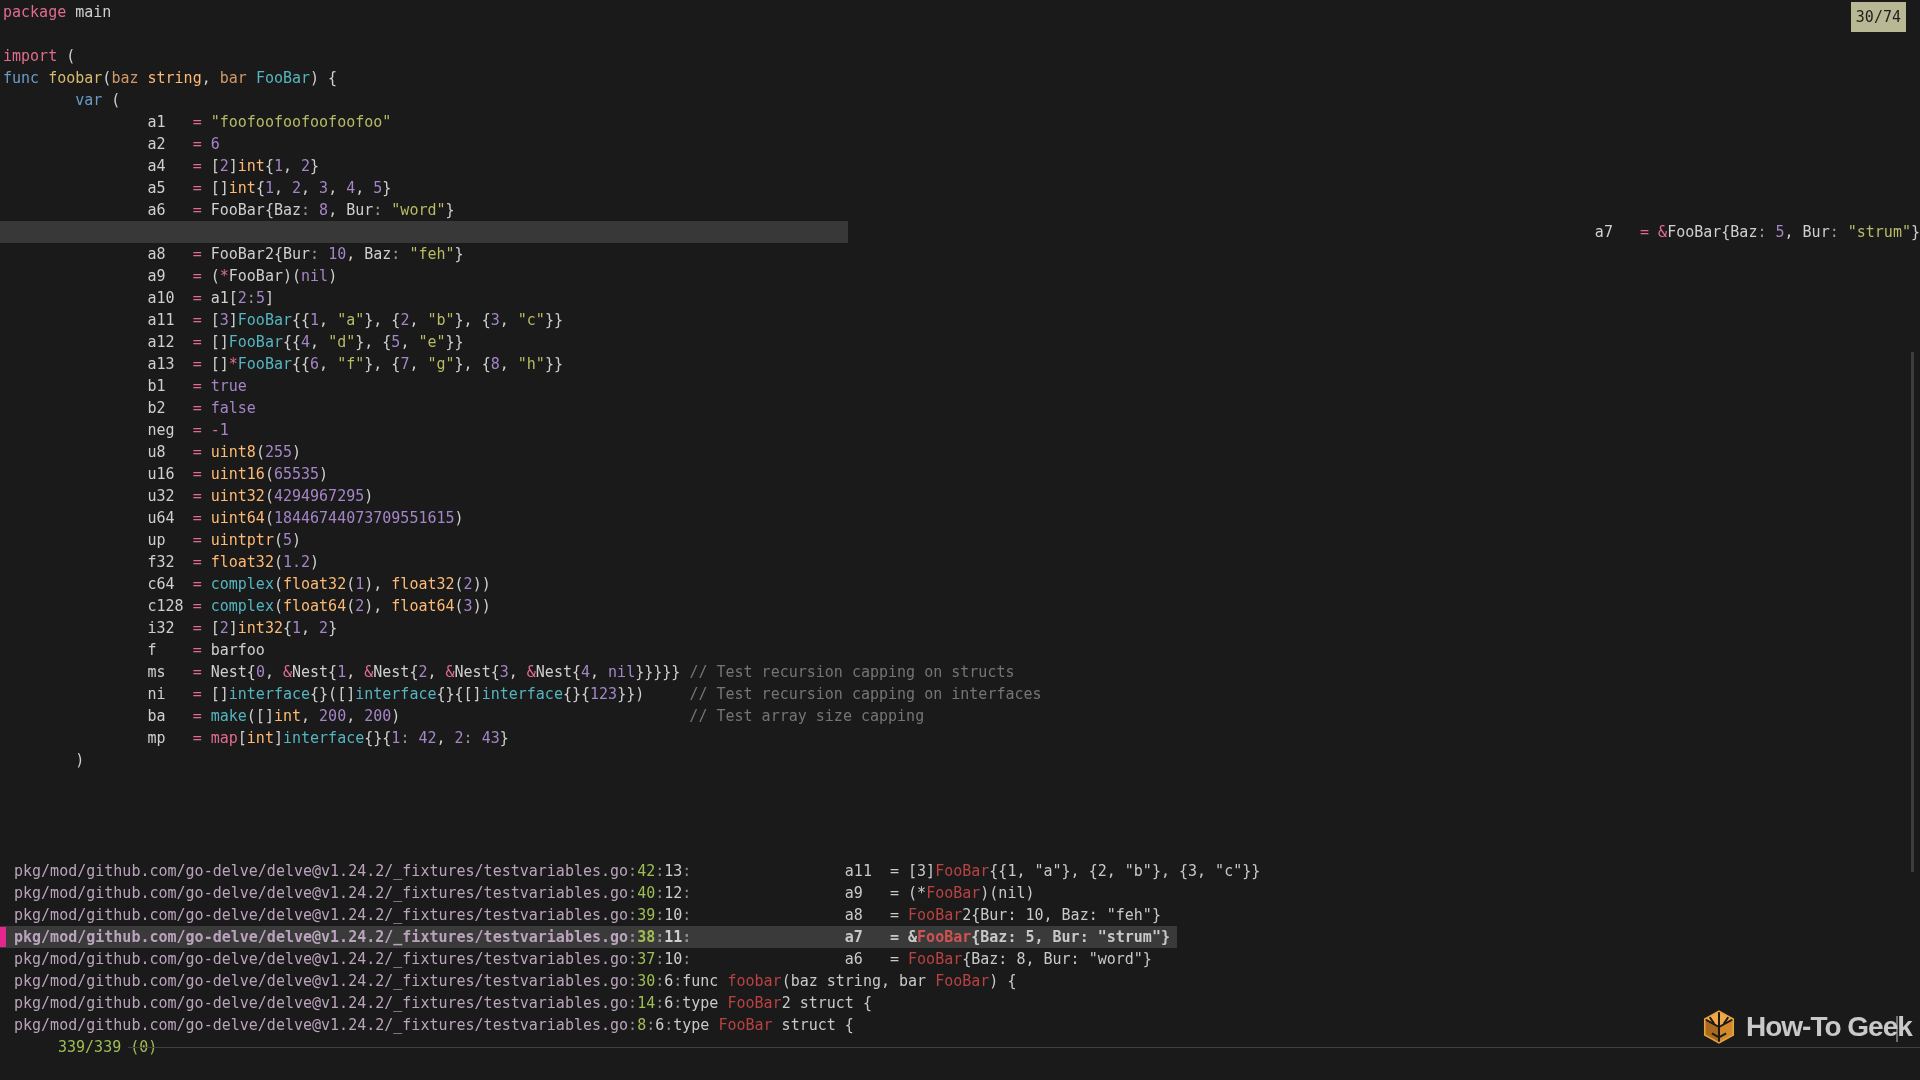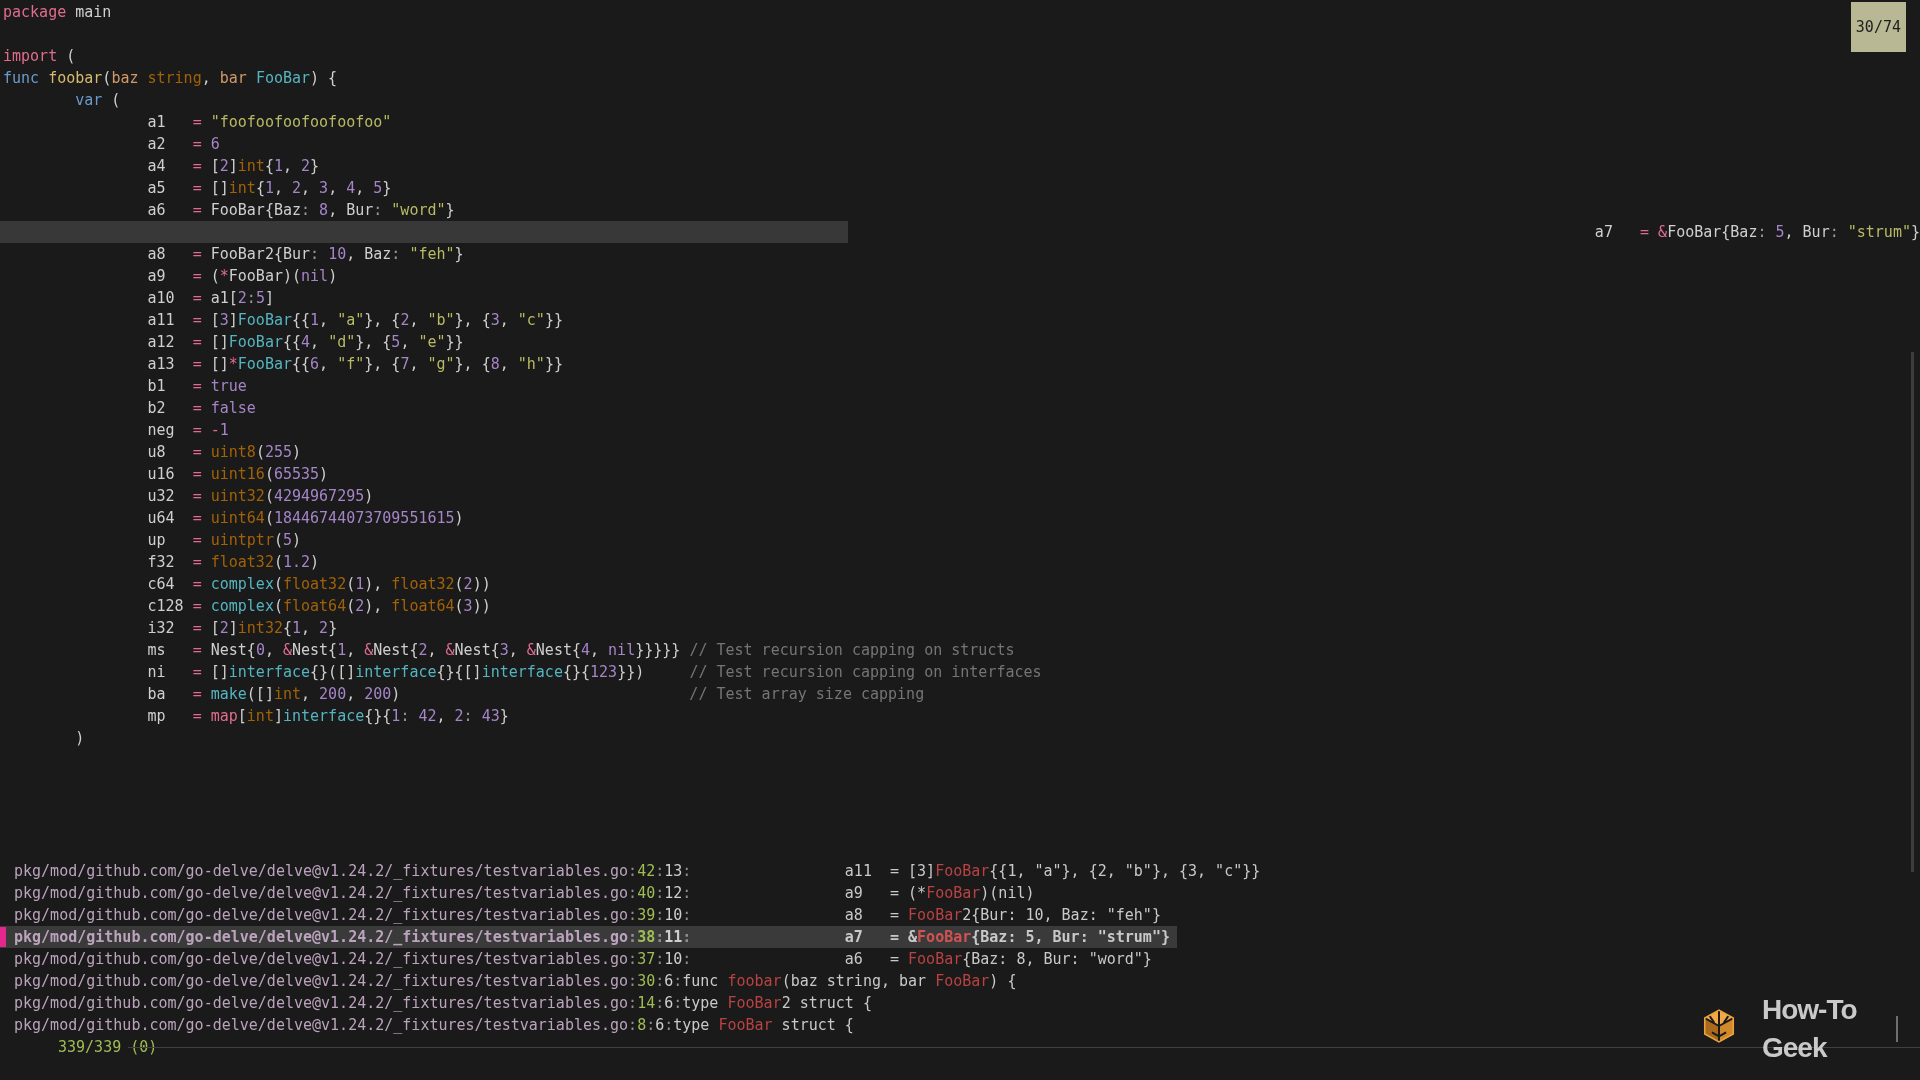--- a/index.html
+++ b/index.html
@@ -22,46 +22,46 @@
   #results .line.sel .inner{background:var(--selection-bg,#3a3a3a);font-weight:bold;}
   #results .line.sel .c-m{color:#d25252;}
   .ptr{position:absolute;left:0;top:1px;bottom:1px;width:6px;background:var(--accent-pink,#e5268e);}
   
   .c-fg{color:#cfcfcf}
   .c-kw{color:#e06c8e}
   .c-kw2{color:#6a9bc9}
   .c-fn{color:#d7ba6d}
   .c-pa{color:#d19a66}
   .c-ty{color:#54b5c0}
-  .c-bi{color:#a16207}
+  .c-bi{color:#fdba74}
   .c-st{color:#b9bb64}
   .c-nu{color:#a585c8}
   .c-op{color:#e06c8e}
   .c-co{color:#757575}
   .c-pu{color:#9a9a9a}
   .c-pth{color:var(--path-mauve,#bba3bd)}
   .c-ln{color:var(--status-green,#a0bd55)}
   .c-cl{color:#cfcfcf}
   .c-di{color:#8f8f8f}
   .c-tx{color:#c9c9c9}
   .c-m{color:var(--match-red,#b94242)}
   
   #scrollBadge{
     position:absolute;top:2px;right:14px;height:22px;line-height:22px;
-    padding:14px 5px;background:var(--badge-bg,#b8b894);color:#1e1e1e;
+    padding:4px 5px;background:var(--badge-bg,#b8b894);color:#1e1e1e;
   }
   
   #previewScrollbar{position:absolute;right:6px;top:352px;width:3px;height:520px;background:#3d3d3d;}
   
   #statusRow{position:absolute;left:0;top:1036px;height:22px;width:1920px;}
   #matchCounter{position:absolute;left:10px;top:0;color:var(--status-green,#a0bd55);white-space:pre;margin-left:48px;}
   #statusSep{position:absolute;left:128px;right:0;top:11px;height:1px;background:#404040;}
   #promptRow{position:absolute;left:5px;top:1058px;height:22px;white-space:pre;}
   
-  #brand{position:absolute;left:1700px;top:1008px;height:42px;display:flex;align-items:center;z-index:5;gap:16px;}
+  #brand{position:absolute;left:1700px;top:1008px;height:42px;display:flex;align-items:flex-start;z-index:5;}
   #brandText{
     font-family:"Liberation Sans","DejaVu Sans",sans-serif;font-weight:bold;
     font-size:28px;letter-spacing:-1px;color:#c9c9c9;margin-left:8px;line-height:38px;
   }
   #brandTick{position:absolute;left:1896px;top:1016px;width:2px;height:26px;background:#6f6f6f;}
 </style>
 </head>
 <body>
 
 <div id="screen">
@@ -89,20 +89,21 @@
       <div class="line"><span class="inner"><span class="c-fg">                neg  </span><span class="c-op">=</span><span class="c-fg"> </span><span class="c-op">-</span><span class="c-nu">1</span></span></div>
       <div class="line"><span class="inner"><span class="c-fg">                u8   </span><span class="c-op">=</span><span class="c-fg"> </span><span class="c-bi">uint8</span><span class="c-fg">(</span><span class="c-nu">255</span><span class="c-fg">)</span></span></div>
       <div class="line"><span class="inner"><span class="c-fg">                u16  </span><span class="c-op">=</span><span class="c-fg"> </span><span class="c-bi">uint16</span><span class="c-fg">(</span><span class="c-nu">65535</span><span class="c-fg">)</span></span></div>
       <div class="line"><span class="inner"><span class="c-fg">                u32  </span><span class="c-op">=</span><span class="c-fg"> </span><span class="c-bi">uint32</span><span class="c-fg">(</span><span class="c-nu">4294967295</span><span class="c-fg">)</span></span></div>
       <div class="line"><span class="inner"><span class="c-fg">                u64  </span><span class="c-op">=</span><span class="c-fg"> </span><span class="c-bi">uint64</span><span class="c-fg">(</span><span class="c-nu">18446744073709551615</span><span class="c-fg">)</span></span></div>
       <div class="line"><span class="inner"><span class="c-fg">                up   </span><span class="c-op">=</span><span class="c-fg"> </span><span class="c-bi">uintptr</span><span class="c-fg">(</span><span class="c-nu">5</span><span class="c-fg">)</span></span></div>
       <div class="line"><span class="inner"><span class="c-fg">                f32  </span><span class="c-op">=</span><span class="c-fg"> </span><span class="c-bi">float32</span><span class="c-fg">(</span><span class="c-nu">1.2</span><span class="c-fg">)</span></span></div>
       <div class="line"><span class="inner"><span class="c-fg">                c64  </span><span class="c-op">=</span><span class="c-fg"> </span><span class="c-ty">complex</span><span class="c-fg">(</span><span class="c-bi">float32</span><span class="c-fg">(</span><span class="c-nu">1</span><span class="c-fg">), </span><span class="c-bi">float32</span><span class="c-fg">(</span><span class="c-nu">2</span><span class="c-fg">))</span></span></div>
       <div class="line"><span class="inner"><span class="c-fg">                c128 </span><span class="c-op">=</span><span class="c-fg"> </span><span class="c-ty">complex</span><span class="c-fg">(</span><span class="c-bi">float64</span><span class="c-fg">(</span><span class="c-nu">2</span><span class="c-fg">), </span><span class="c-bi">float64</span><span class="c-fg">(</span><span class="c-nu">3</span><span class="c-fg">))</span></span></div>
       <div class="line"><span class="inner"><span class="c-fg">                i32  </span><span class="c-op">=</span><span class="c-fg"> [</span><span class="c-nu">2</span><span class="c-fg">]</span><span class="c-bi">int32</span><span class="c-fg">{</span><span class="c-nu">1</span><span class="c-fg">, </span><span class="c-nu">2</span><span class="c-fg">}</span></span></div>
+      <div class="line"><span class="inner"><span class="c-fg">                f    </span><span class="c-op">=</span><span class="c-fg"> barfoo</span></span></div>
       <div class="line"><span class="inner"><span class="c-fg">                ms   </span><span class="c-op">=</span><span class="c-fg"> Nest{</span><span class="c-nu">0</span><span class="c-fg">, </span><span class="c-op">&amp;</span><span class="c-fg">Nest{</span><span class="c-nu">1</span><span class="c-fg">, </span><span class="c-op">&amp;</span><span class="c-fg">Nest{</span><span class="c-nu">2</span><span class="c-fg">, </span><span class="c-op">&amp;</span><span class="c-fg">Nest{</span><span class="c-nu">3</span><span class="c-fg">, </span><span class="c-op">&amp;</span><span class="c-fg">Nest{</span><span class="c-nu">4</span><span class="c-fg">, </span><span class="c-nu">nil</span><span class="c-fg">}}}}} </span><span class="c-co">// Test recursion capping on structs</span></span></div>
       <div class="line"><span class="inner"><span class="c-fg">                ni   </span><span class="c-op">=</span><span class="c-fg"> []</span><span class="c-ty">interface</span><span class="c-fg">{}([]</span><span class="c-ty">interface</span><span class="c-fg">{}{[]</span><span class="c-ty">interface</span><span class="c-fg">{}{</span><span class="c-nu">123</span><span class="c-fg">}})</span><span class="c-fg">     </span><span class="c-co">// Test recursion capping on interfaces</span></span></div>
       <div class="line"><span class="inner"><span class="c-fg">                ba   </span><span class="c-op">=</span><span class="c-fg"> </span><span class="c-ty">make</span><span class="c-fg">([]</span><span class="c-bi">int</span><span class="c-fg">, </span><span class="c-nu">200</span><span class="c-fg">, </span><span class="c-nu">200</span><span class="c-fg">)</span><span class="c-fg">                                </span><span class="c-co">// Test array size capping</span></span></div>
       <div class="line"><span class="inner"><span class="c-fg">                mp   </span><span class="c-op">=</span><span class="c-fg"> </span><span class="c-kw">map</span><span class="c-fg">[</span><span class="c-bi">int</span><span class="c-fg">]</span><span class="c-ty">interface</span><span class="c-fg">{}{</span><span class="c-nu">1</span><span class="c-pu">:</span><span class="c-fg"> </span><span class="c-nu">42</span><span class="c-fg">, </span><span class="c-nu">2</span><span class="c-pu">:</span><span class="c-fg"> </span><span class="c-nu">43</span><span class="c-fg">}</span></span></div>
       <div class="line"><span class="inner"><span class="c-fg">        )</span></span></div>
     </div>
 
   <div id="scrollBadge">30/74</div>
 
   <div id="previewScrollbar"></div>

